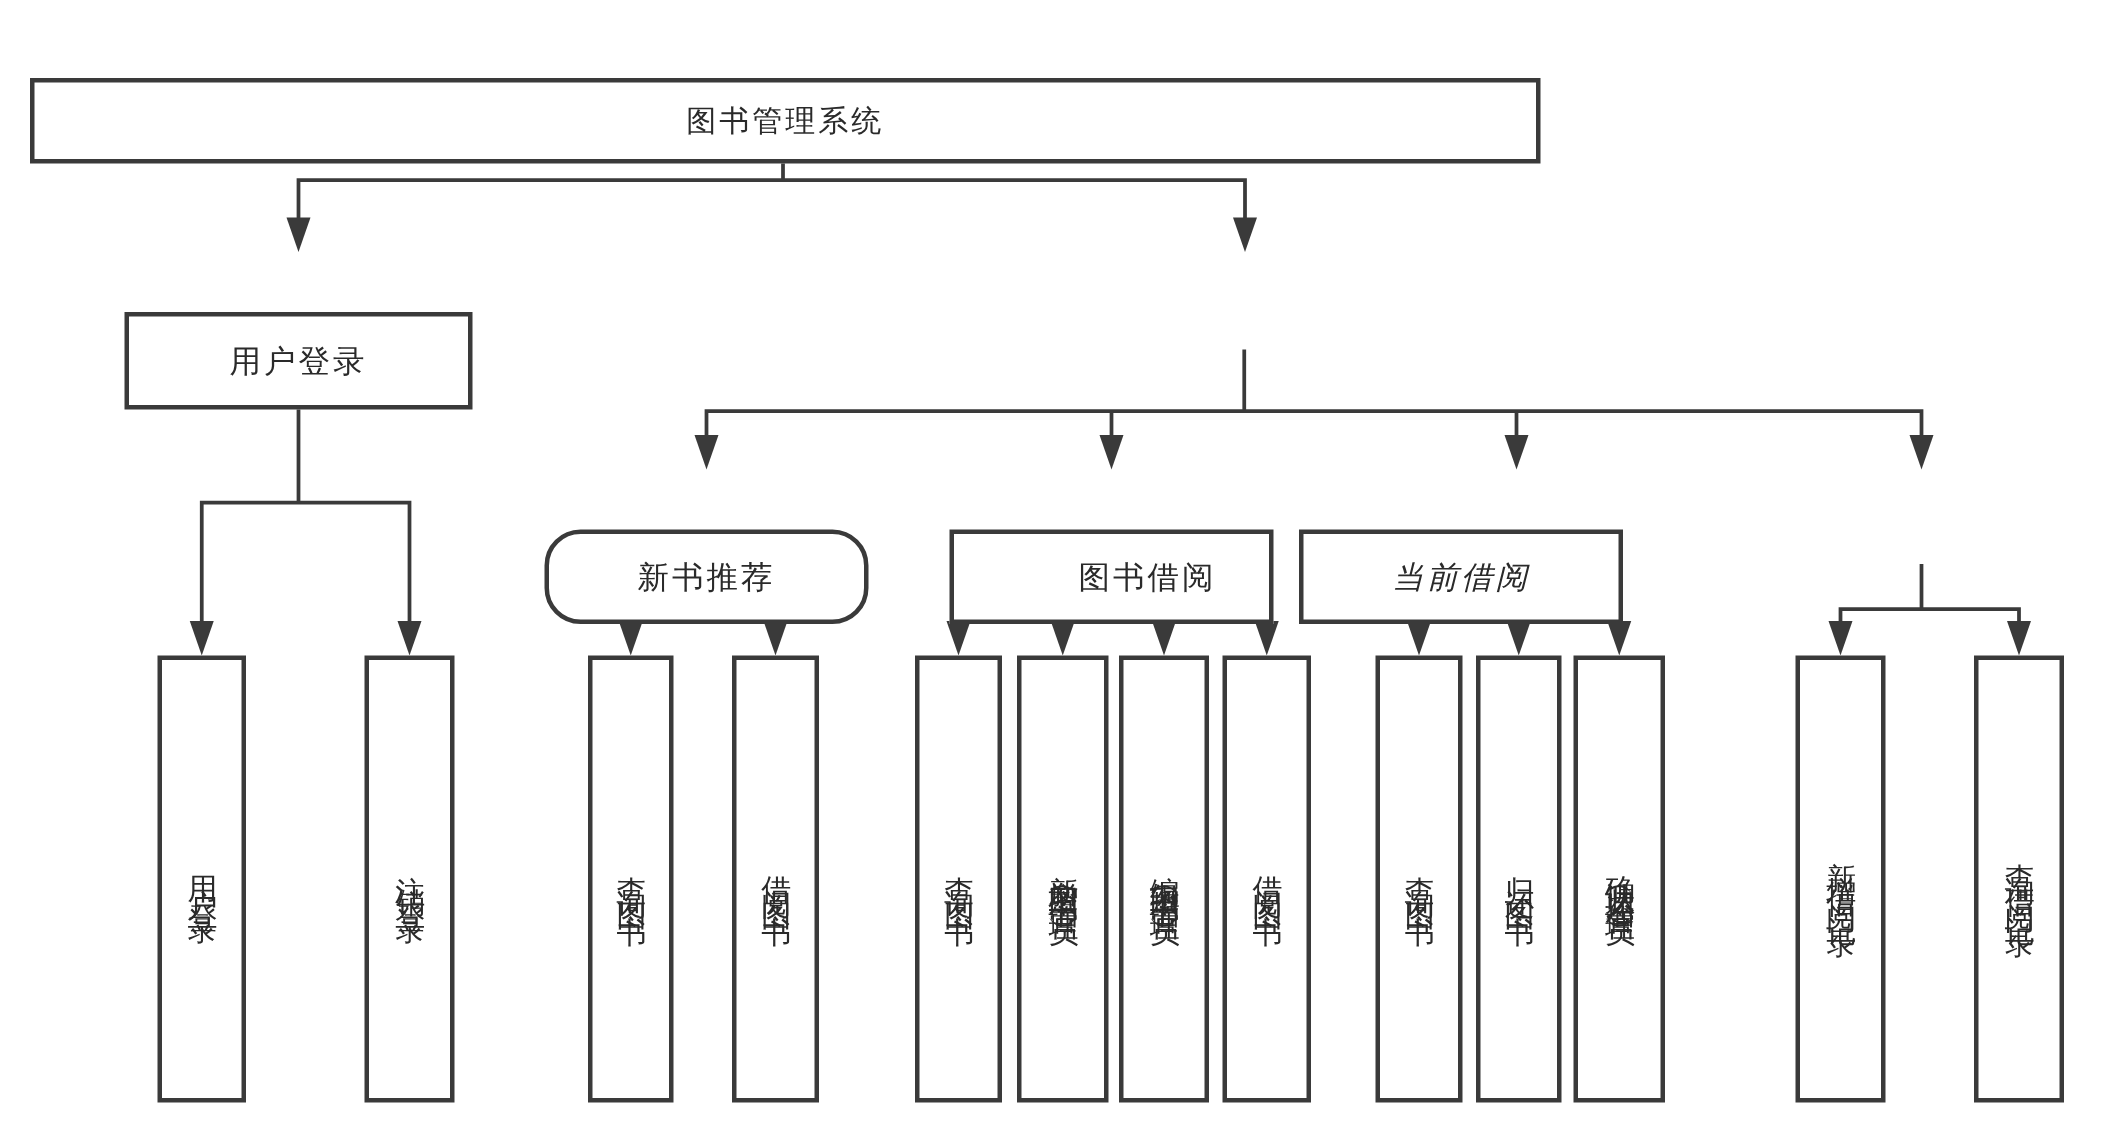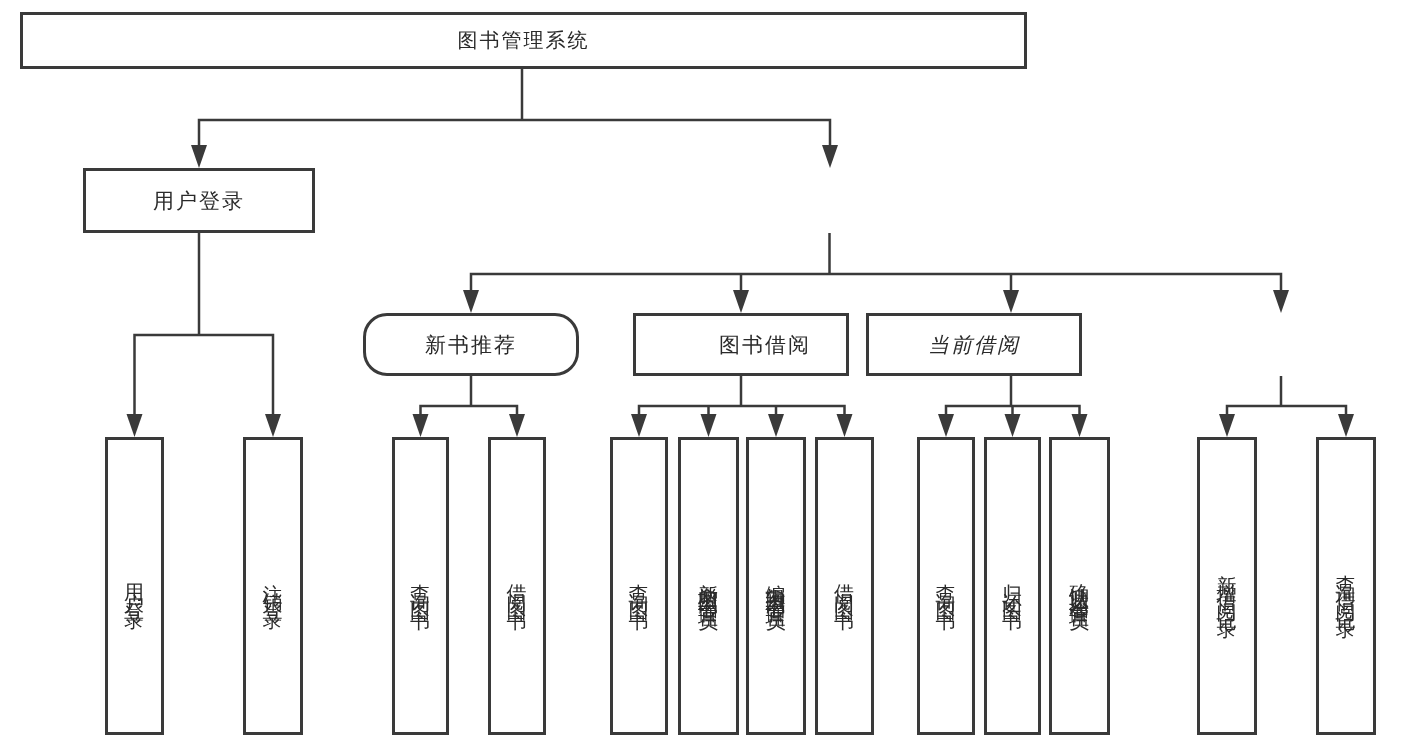--- a/index.html
+++ b/index.html
@@ -34,20 +34,21 @@
     position: absolute;
     border: 3px solid var(--line);
     background: var(--bg);
     display: flex;
     align-items: center;
     justify-content: center;
     color: var(--text);
     font-size: 21px;
     letter-spacing: 2px;
     white-space: nowrap;
+    margin-top: 40px;
   }
   .node.root { left: 20px; top: 12px; width: 1007px; height: 57px; font-size: 20px; }
   .node.n-user-login { left: 83px;  top: 168px; width: 232px; height: 65px; }
   .node.n-book-mgmt  { left: 712px; top: 168px; width: 235px; height: 65px; }
   .node.sec { top: 313px; width: 216px; height: 63px; }
   .node.s0 { left: 363px; border-radius: 24px; }
   .node.s1 { left: 633px; padding-left: 48px; }
   .node.s2 { left: 866px; font-style: italic; }
   .node.s3 { left: 1173px; }
   .leaf {

